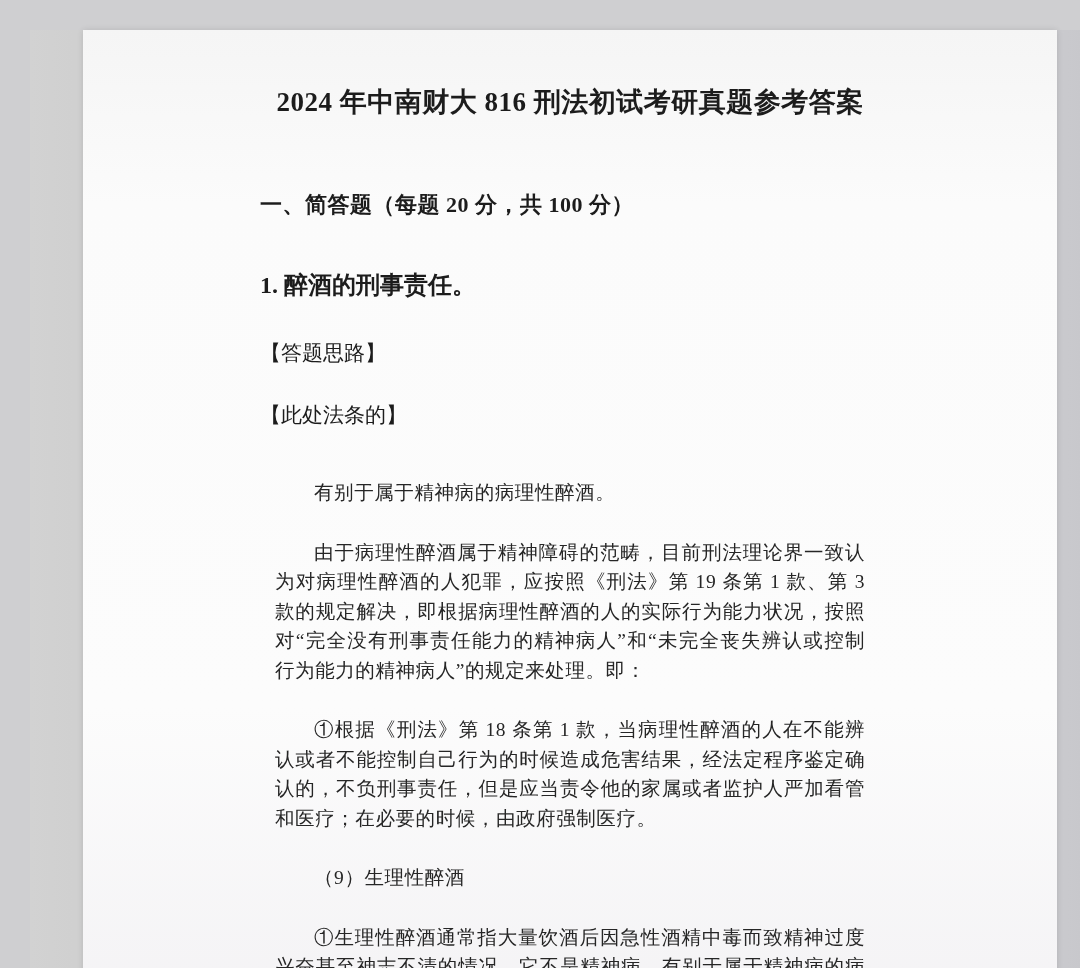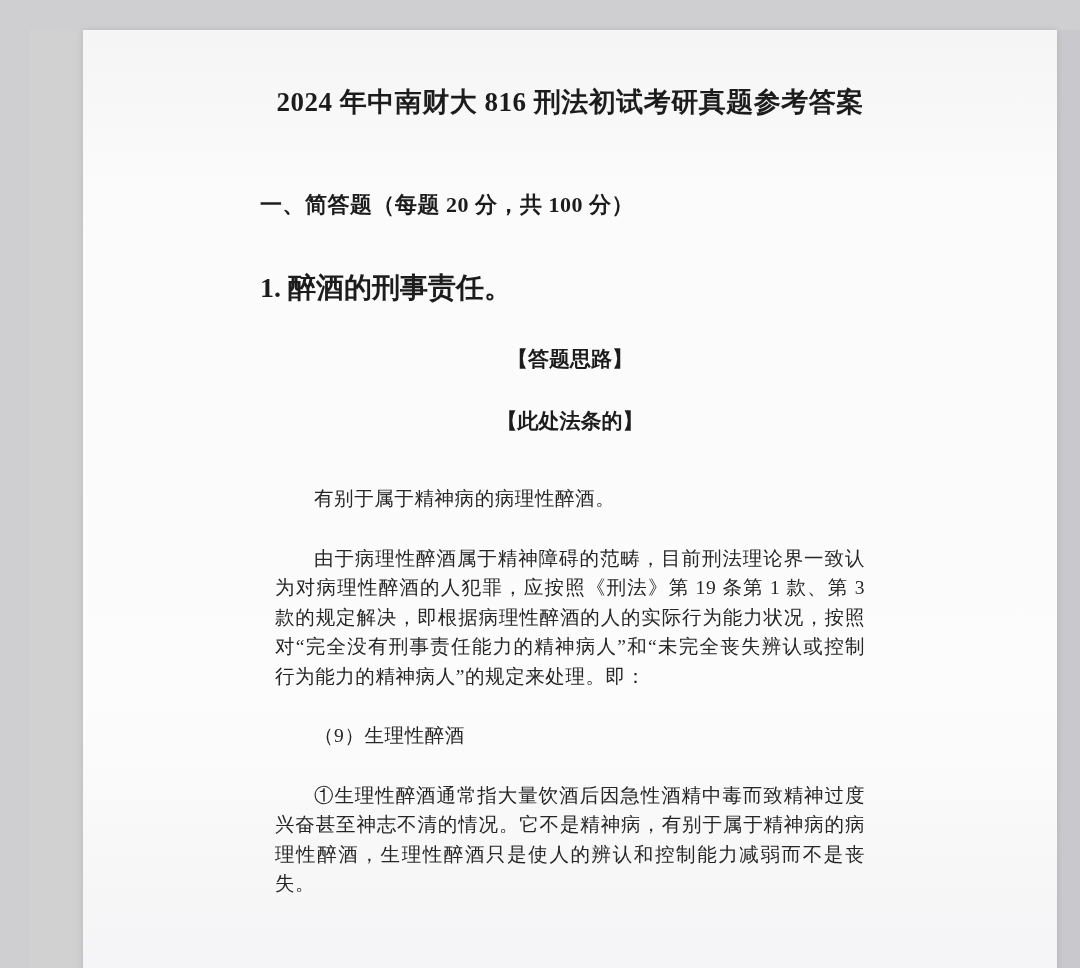--- a/index.html
+++ b/index.html
@@ -35,32 +35,31 @@
     margin-bottom: 40px;
   }
   .section-heading {
     font-size: 22px;
     font-weight: bold;
     color: #1c1c1c;
     letter-spacing: 0.5px;
     margin-bottom: 19px;
   }
   .question-title {
-    font-size: 28px;
+    font-size: 24px;
     font-weight: bold;
     color: #1c1c1c;
     margin-bottom: 8px;
   }
   .block-label {
     font-size: 21px;
-    font-weight: bold;
+    font-weight: normal;
     color: #1c1c1c;
     line-height: 29px;
     margin-bottom: 3px;
-    text-align: center;
   }
   .para-list p {
     font-size: 19.5px;
     line-height: 29.5px;
     letter-spacing: 0.03em;
     text-indent: 2em;
     text-align: justify;
     color: #262626;
   }
   .para-list { margin-bottom: 4px; }
@@ -79,19 +78,20 @@
       <div class="question-title">1. 醉酒的刑事责任。</div>
 
       <div class="block-label">【答题思路】</div>
 
 
       <div class="block-label">【此处法条的】</div>
 
       <div class="para-list">
           <p>有别于属于精神病的病理性醉酒。</p>
           <p>由于病理性醉酒属于精神障碍的范畴，目前刑法理论界一致认为对病理性醉酒的人犯罪，应按照《刑法》第 19 条第 1 款、第 3 款的规定解决，即根据病理性醉酒的人的实际行为能力状况，按照对“完全没有刑事责任能力的精神病人”和“未完全丧失辨认或控制行为能力的精神病人”的规定来处理。即：</p>
+          <p>①根据《刑法》第 18 条第 1 款，当病理性醉酒的人在不能辨认或者不能控制自己行为的时候造成危害结果，经法定程序鉴定确认的，不负刑事责任，但是应当责令他的家属或者监护人严加看管和医疗；在必要的时候，由政府强制医疗。</p>
           <p>（9）生理性醉酒</p>
           <p>①生理性醉酒通常指大量饮酒后因急性酒精中毒而致精神过度兴奋甚至神志不清的情况。它不是精神病，有别于属于精神病的病理性醉酒，生理性醉酒只是使人的辨认和控制能力减弱而不是丧失。</p>
         </div>
 
     </div>
   </div>
 </div>
 
 </body></html>

